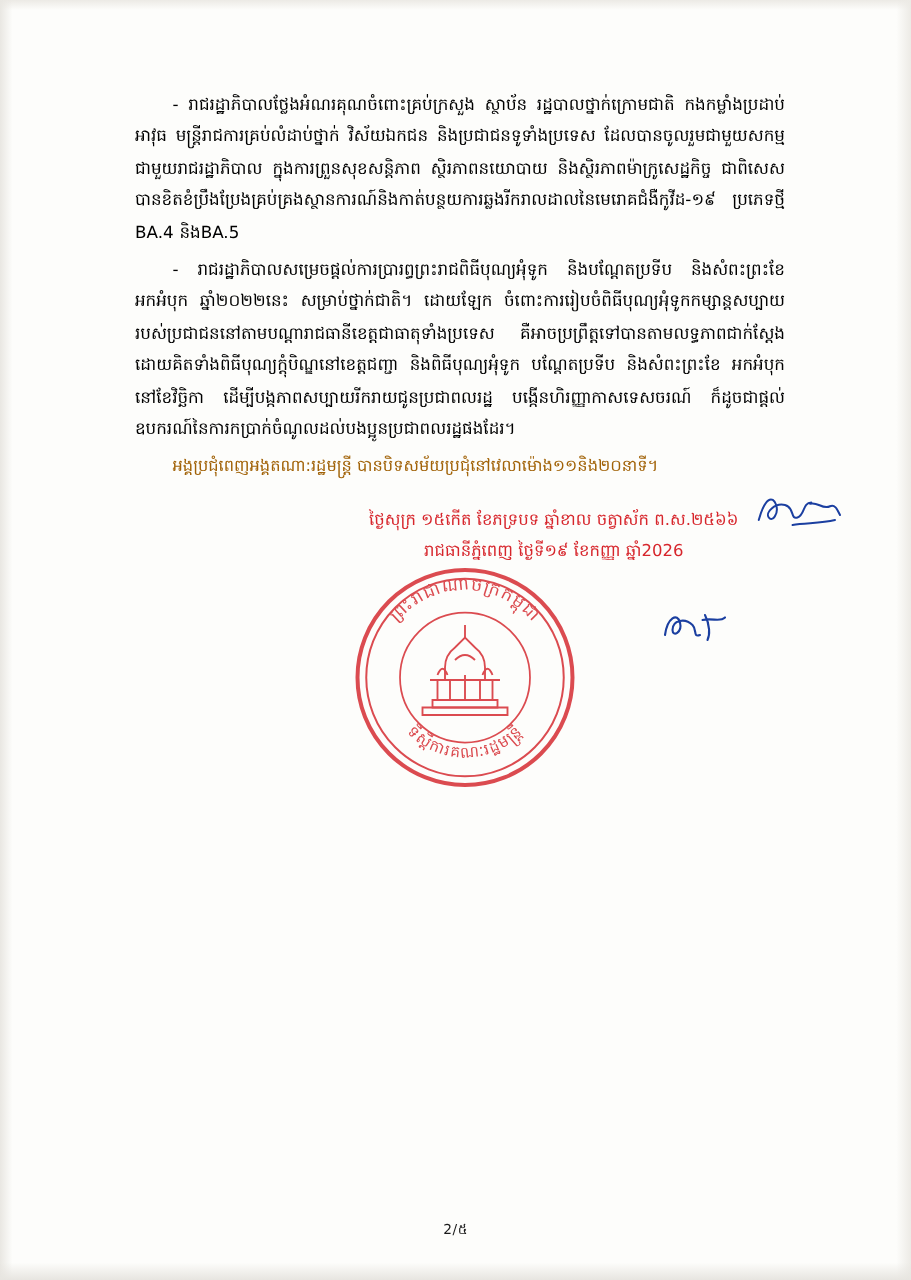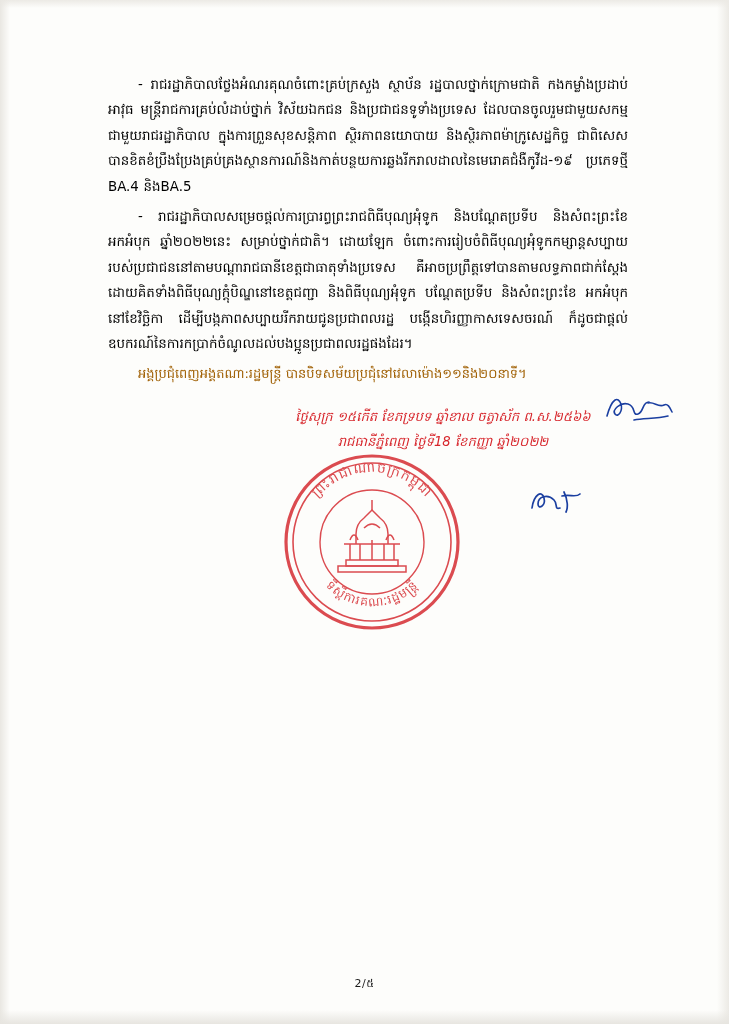--- a/index.html
+++ b/index.html
@@ -80,21 +80,20 @@
     text-indent: 30px;
     position: relative;
   }
 
   .date-block {
     margin-top: 18px;
     text-align: center;
     padding-left: 150px;
     position: relative;
     z-index: 3;
-    font-style: italic;
   }
   .date-line {
     color: #d7262c;
     font-size: 13.2px;
     line-height: 25px;
     white-space: nowrap;
   }
 
   
   .stamp {
@@ -152,21 +151,21 @@
   <div class="content">
 
     <p class="para indent">- រាជរដ្ឋាភិបាលថ្លែងអំណរគុណចំពោះគ្រប់ក្រសួង ស្ថាប័ន រដ្ឋបាលថ្នាក់ក្រោមជាតិ កងកម្លាំងប្រដាប់អាវុធ មន្ត្រីរាជការគ្រប់លំដាប់ថ្នាក់ វិស័យឯកជន និងប្រជាជនទូទាំងប្រទេស ដែលបានចូលរួមជាមួយសកម្មជាមួយរាជរដ្ឋាភិបាល ក្នុងការព្រួនសុខសន្តិភាព ស្ថិរភាពនយោបាយ និងស្ថិរភាពម៉ាក្រូសេដ្ឋកិច្ច ជាពិសេស បានខិតខំប្រឹងប្រែងគ្រប់គ្រងស្ថានការណ៍និងកាត់បន្ថយការឆ្លងរីករាលដាលនៃមេរោគជំងឺកូវីដ-១៩ ប្រភេទថ្មី BA.4 និងBA.5</p>
 
     <p class="para indent">- រាជរដ្ឋាភិបាលសម្រេចផ្តល់ការប្រារព្ធព្រះរាជពិធីបុណ្យអុំទូក និងបណ្តែតប្រទីប និងសំពះព្រះខែ អកអំបុក ឆ្នាំ២០២២នេះ សម្រាប់ថ្នាក់ជាតិ។ ដោយឡែក ចំពោះការរៀបចំពិធីបុណ្យអុំទូកកម្សាន្តសប្បាយរបស់ប្រជាជននៅតាមបណ្តារាជធានីខេត្តជាធាតុទាំងប្រទេស គឺអាចប្រព្រឹត្តទៅបានតាមលទ្ធភាពជាក់ស្តែង ដោយគិតទាំងពិធីបុណ្យក្តុំបិណ្ឌនៅខេត្តជញ្ជា និងពិធីបុណ្យអុំទូក បណ្តែតប្រទីប និងសំពះព្រះខែ អកអំបុក នៅខែវិច្ឆិកា ដើម្បីបង្កភាពសប្បាយរីករាយជូនប្រជាពលរដ្ឋ បង្កើនហិរញ្ញាកាសទេសចរណ៍ ក៏ដូចជាផ្តល់ឧបករណ៍នៃការកប្រាក់ចំណូលដល់បងប្អូនប្រជាពលរដ្ឋផងដែរ។</p>
 
     <div class="signature-line">អង្គប្រជុំពេញអង្គតណា:រដ្ឋមន្ត្រី បានបិទសម័យប្រជុំនៅវេលាម៉ោង១១និង២០នាទី។</div>
 
     <div class="date-block">
       <div class="date-line">ថ្ងៃសុក្រ ១៥កើត ខែភទ្របទ ឆ្នាំខាល ចត្វាស័ក ព.ស.២៥៦៦</div>
-      <div class="date-line">រាជធានីភ្នំពេញ ថ្ងៃទី18 ខែកញ្ញា ឆ្នាំ២០២២</div>
+      <div class="date-line">រាជធានីភ្នំពេញ ថ្ងៃទី១៩ ខែកញ្ញា ឆ្នាំ2026</div>
     </div>
 
   </div>
 
   <div class="stamp">
     <svg width="188" height="188" viewBox="0 0 188 188" xmlns="http://www.w3.org/2000/svg">
       <defs>
         <path id="topArc" d="M 24,94 A 70,70 0 0 1 164,94"></path>
         <path id="botArc" d="M 30,94 A 64,64 0 0 0 158,94"></path>
       </defs>

